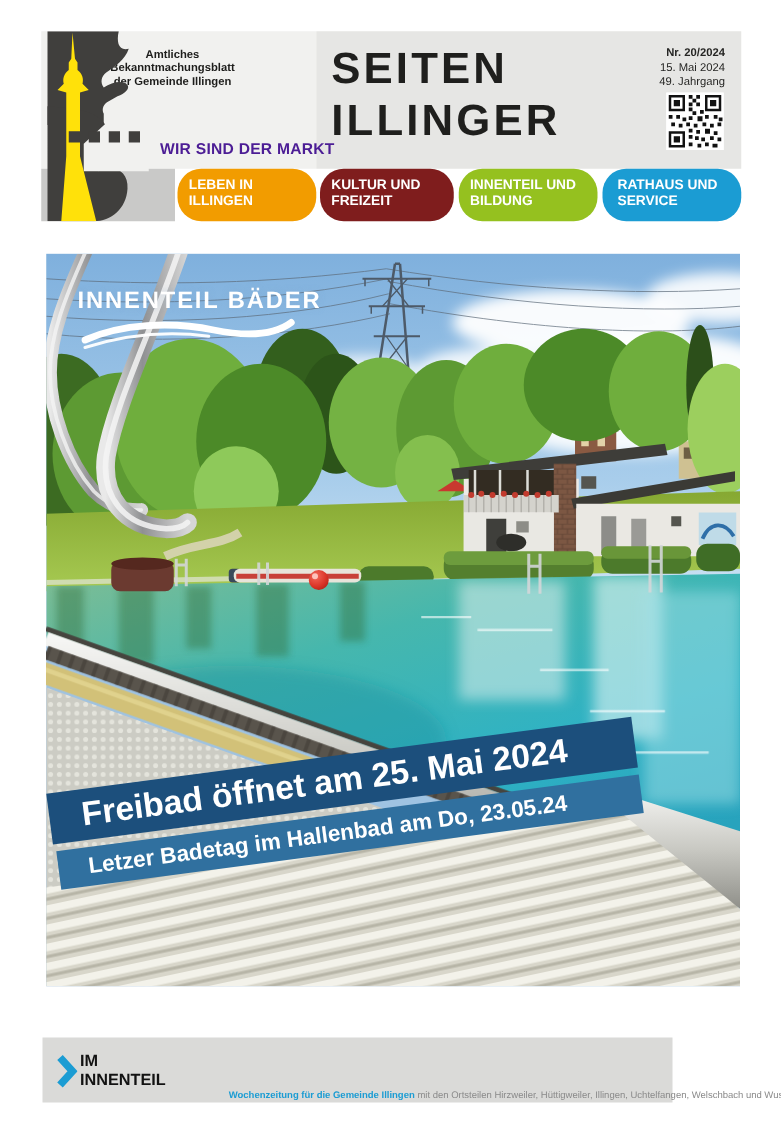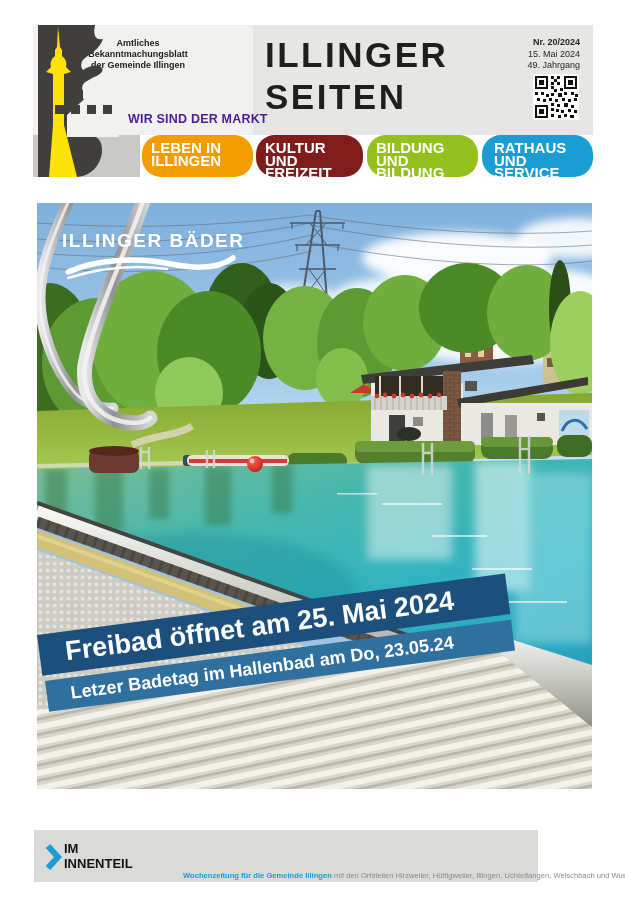--- a/index.html
+++ b/index.html
@@ -9,21 +9,21 @@
   
   .panel-left{left:33px;top:25px;width:220px;height:110px;background:#f1f1ef;}
   .panel-title{left:253px;top:25px;width:340px;height:110px;background:#e6e6e4;}
   .publisher{left:33px;top:38px;width:210px;text-align:center;font-size:9px;font-weight:700;color:#1d1d1b;line-height:11px;}
   .slogan{left:128px;top:112px;font-size:12.5px;font-weight:700;color:#4c1d95;letter-spacing:.2px;}
   .main-title{left:265px;top:34px;font-size:35px;font-weight:800;color:#1f1f1d;line-height:42px;letter-spacing:2.5px;}
   .issue-info{left:440px;top:37px;width:140px;text-align:right;font-size:9px;color:#262624;line-height:11.5px;}
   .issue-info .b{font-weight:700;}
   .qr{left:533px;top:74px;width:46px;height:46px;background:#fff;}
   .graystrip{left:33px;top:135px;width:107px;height:42px;background:#c9c9c8;}
-  .tab{top:135px;height:42px;box-sizing:border-box;padding:7px 6px 0 9px;color:#fff;font-size:15px;font-weight:700;line-height:12.5px;border-radius:19px;}
+  .tab{top:135px;height:42px;box-sizing:border-box;padding:7px 6px 0 9px;color:#fff;font-size:11px;font-weight:700;line-height:12.5px;border-radius:19px;}
   .tab1{left:142px;width:111px;}
   .tab2{left:256px;width:107px;}
   .tab3{left:367px;width:111px;}
   .tab4{left:482px;width:111px;}
 
   .logo-svg{left:33px;top:25px;width:107px;height:152px;}
 
   
   .photo{left:37px;top:203px;width:555px;height:586px;overflow:hidden;background:#9fc3e2;}
   .scene{position:absolute;left:0;top:0;}
@@ -51,22 +51,22 @@
 
   <div class="abs publisher">
     <div>Amtliches</div>
     <div>Bekanntmachungsblatt</div>
     <div>der Gemeinde Illingen</div>
   </div>
 
   <div class="abs slogan">WIR SIND DER MARKT</div>
 
   <div class="abs main-title">
+    <div>SEITEN</div>
     <div>ILLINGER</div>
-    <div>SEITEN</div>
   </div>
 
   <div class="abs issue-info">
     <div class="b">Nr. 20/2024</div>
     <div>15. Mai 2024</div>
     <div>49. Jahrgang</div>
   </div>
 
   <svg class="abs qr" viewBox="0 0 46 46">
     <rect width="46" height="46" fill="#fff"></rect>
@@ -126,21 +126,21 @@
   <div class="abs graystrip"></div>
   <div class="abs tab tab1" style="background-color: rgb(242, 156, 0);">
     <div>LEBEN IN</div>
     <div>ILLINGEN</div>
   </div>
   <div class="abs tab tab2" style="background-color: #7f1d1d;">
     <div>KULTUR UND</div>
     <div>FREIZEIT</div>
   </div>
   <div class="abs tab tab3" style="background-color: rgb(149, 193, 31);">
-    <div>BILDUNG UND</div>
+    <div>INNENTEIL UND</div>
     <div>BILDUNG</div>
   </div>
   <div class="abs tab tab4" style="background-color: rgb(27, 156, 211); padding-left: 12px;">
     <div>RATHAUS UND</div>
     <div>SERVICE</div>
   </div>
 
   <svg class="abs logo-svg" viewBox="0 0 107 152">
     <g fill="#403f3d">
       <path d="M5,0 H62 C60,9 62,16 70,14 C67,23 59,28 52,33 C48,36 47,41 50,45 C57,40 66,39 69,43 C71,46 67,50 61,52 L54,56 C50,58 48,62 50,66 L50,75 L5,75 Z"></path>
@@ -373,21 +373,21 @@
       <polygon points="0,507 462,449 555,524 555,586 0,586" fill="url(#ridgeP)"></polygon>
 
       <g fill="none" stroke-linecap="round">
         <path d="M33,-5 C15,35 3,65 3,95 C3,125 16,165 38,190 C48,200 62,206 76,205" stroke="url(#tubeG)" stroke-width="11"></path>
         <path d="M33,-5 C15,35 3,65 3,95 C3,125 16,165 38,190 C48,200 62,206 76,205" stroke="#f4f4f4" stroke-width="3" opacity=".8"></path>
         <path d="M107,-5 C85,60 55,120 48,162 C44,194 62,218 96,220 C104,220 110,218 113,215" stroke="url(#tubeG)" stroke-width="15"></path>
         <path d="M107,-5 C85,60 55,120 48,162 C44,194 62,218 96,220 C104,220 110,218 113,215" stroke="#f4f4f4" stroke-width="4.5" opacity=".85"></path>
       </g>
     </svg>
 
-    <div class="brand">ILLINGER BÄDER</div>
+    <div class="brand">INNENTEIL BÄDER</div>
     <svg class="swoosh" width="172" height="28" viewBox="0 0 172 28">
       <path d="M3,19 C32,6 72,4 106,11 C136,17 156,14 168,5" stroke="#fff" stroke-width="5.5" fill="none" stroke-linecap="round"></path>
       <path d="M3,25 C38,14 72,12 102,16" stroke="#fff" stroke-width="2.5" fill="none" stroke-linecap="round" opacity=".95"></path>
     </svg>
 
     <div class="banner banner-main" style="background-color: rgb(28, 79, 124);">Freibad öffnet am 25. Mai 2024</div>
     <div class="banner banner-sub" style="background-color: rgb(48, 112, 159);">Letzer Badetag im Hallenbad am Do, 23.05.24</div>
   </div>
 
   <div class="abs footer-bar">

